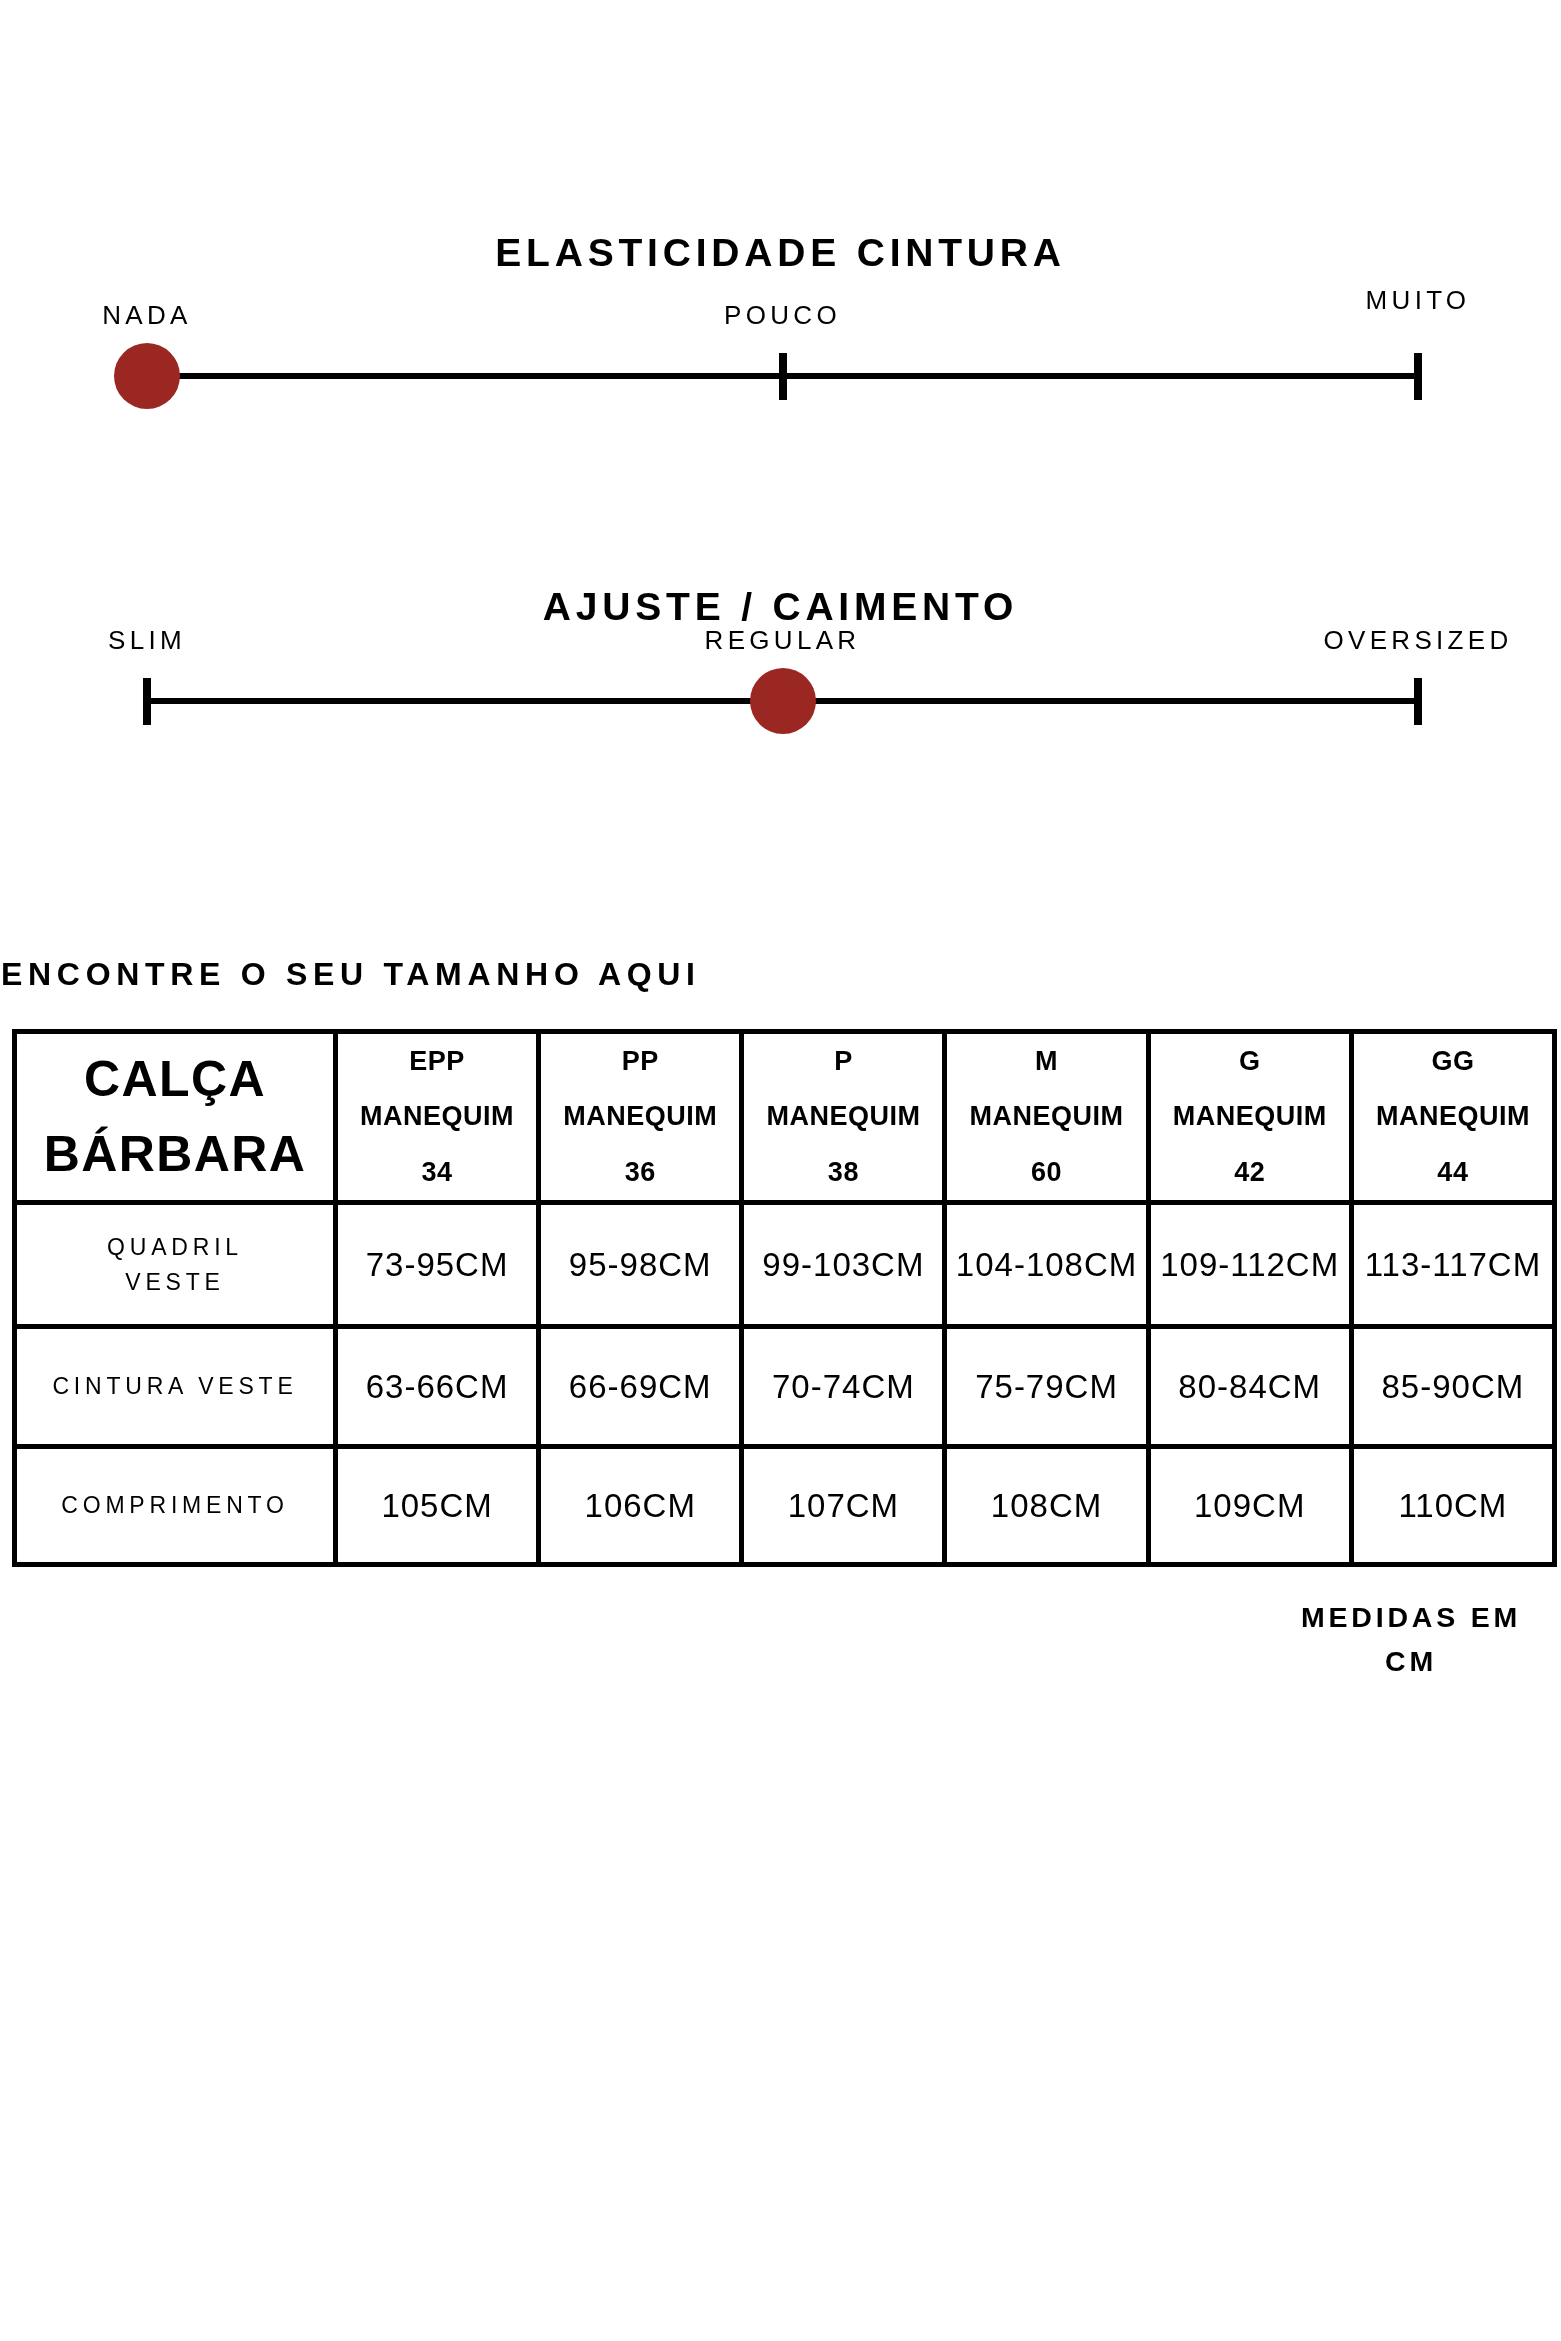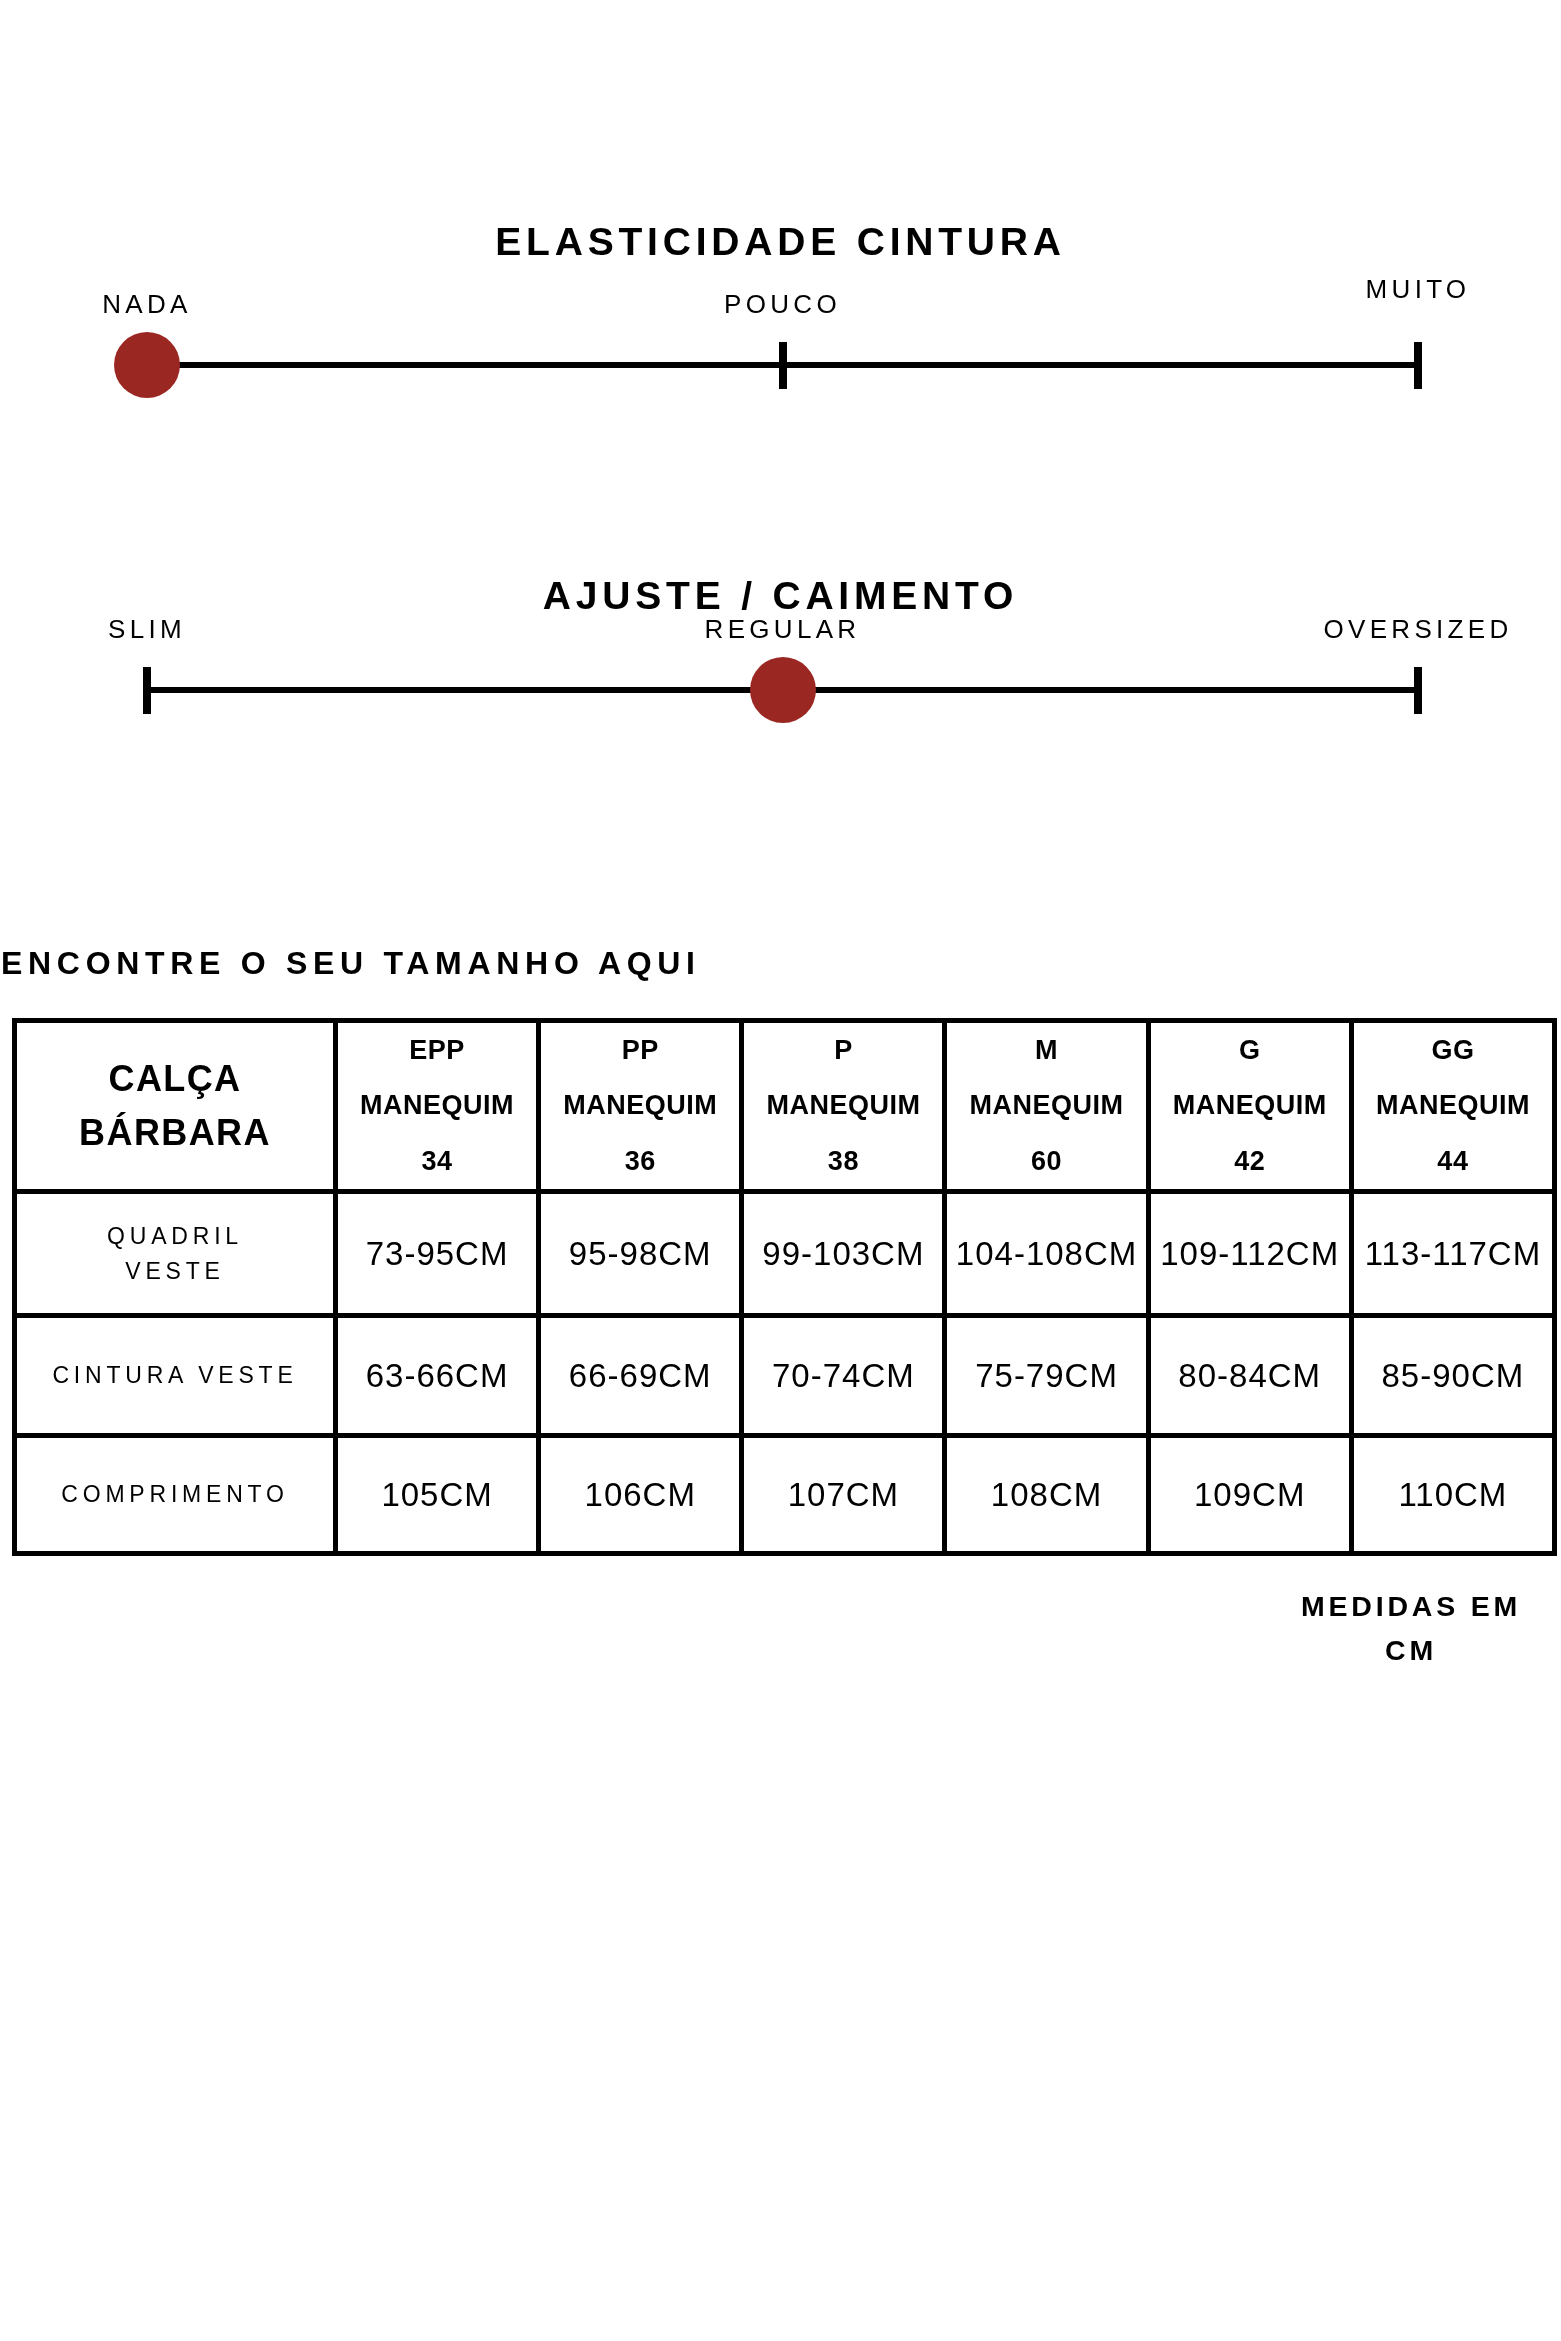--- a/index.html
+++ b/index.html
@@ -4,20 +4,21 @@
 <style>
   html,body{margin:0;padding:0;background:#ffffff;}
   .page{
     position:relative;
     width:1561px;
     height:2312px;
     background:#ffffff;
     color:#000000;
     font-family:"Liberation Sans", sans-serif;
     overflow:hidden;
+    margin-top:11px;
   }
 
   
   .slider-title{
     position:absolute;left:0;width:100%;margin:0;
     text-align:center;
     font-size:39px;font-weight:700;letter-spacing:4.8px;
     white-space:nowrap;
   }
   .slider-title--1{top:220px;}
@@ -53,21 +54,21 @@
     position:absolute;left:12px;top:1018px;width:1545px;
     border-collapse:collapse;table-layout:fixed;text-align:center;
   }
   .size-table th,.size-table td{
     border:5.2px solid #000;vertical-align:middle;padding:0;
     overflow:hidden;
   }
   .col-product{width:321px;}
   .header-row{height:171px;}
   .product-name{
-    font-size:36px;font-weight:700;letter-spacing:1.4px;
+    font-size:50px;font-weight:700;letter-spacing:1.4px;
     line-height:1.5;white-space:pre-line;
   }
   .hdr-line{font-size:27px;font-weight:700;letter-spacing:0.5px;line-height:2.05;}
   .data-row td{font-size:33px;font-weight:400;letter-spacing:1px;}
   .data-row .row-label{font-size:23px;letter-spacing:4.8px;white-space:pre-line;line-height:1.5;}
   .data-row--1{height:124px;}
   .data-row--2{height:120px;}
   .data-row--3{height:118px;}
 
   .footnote{

